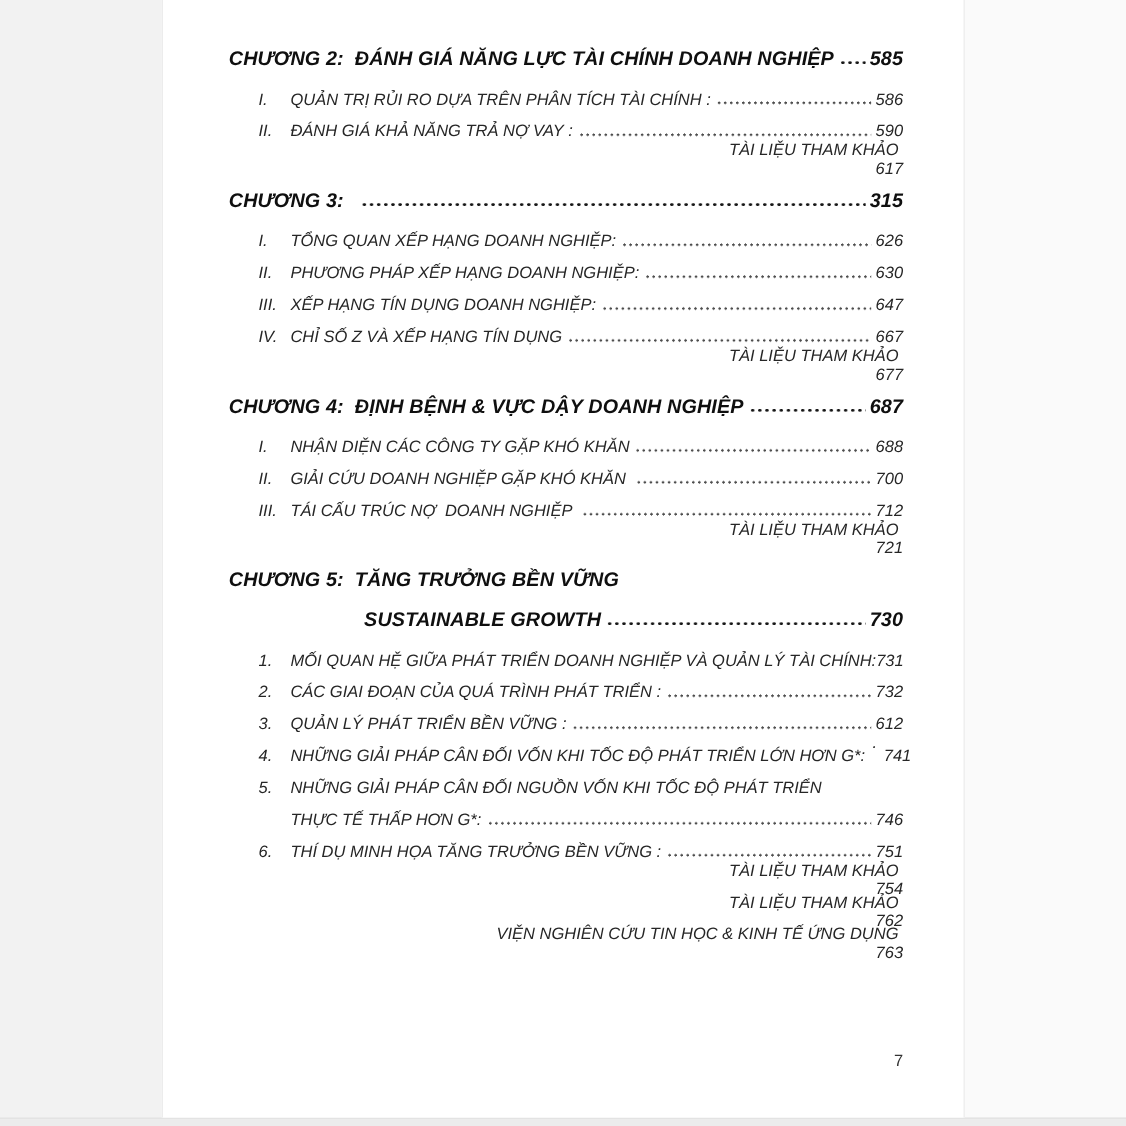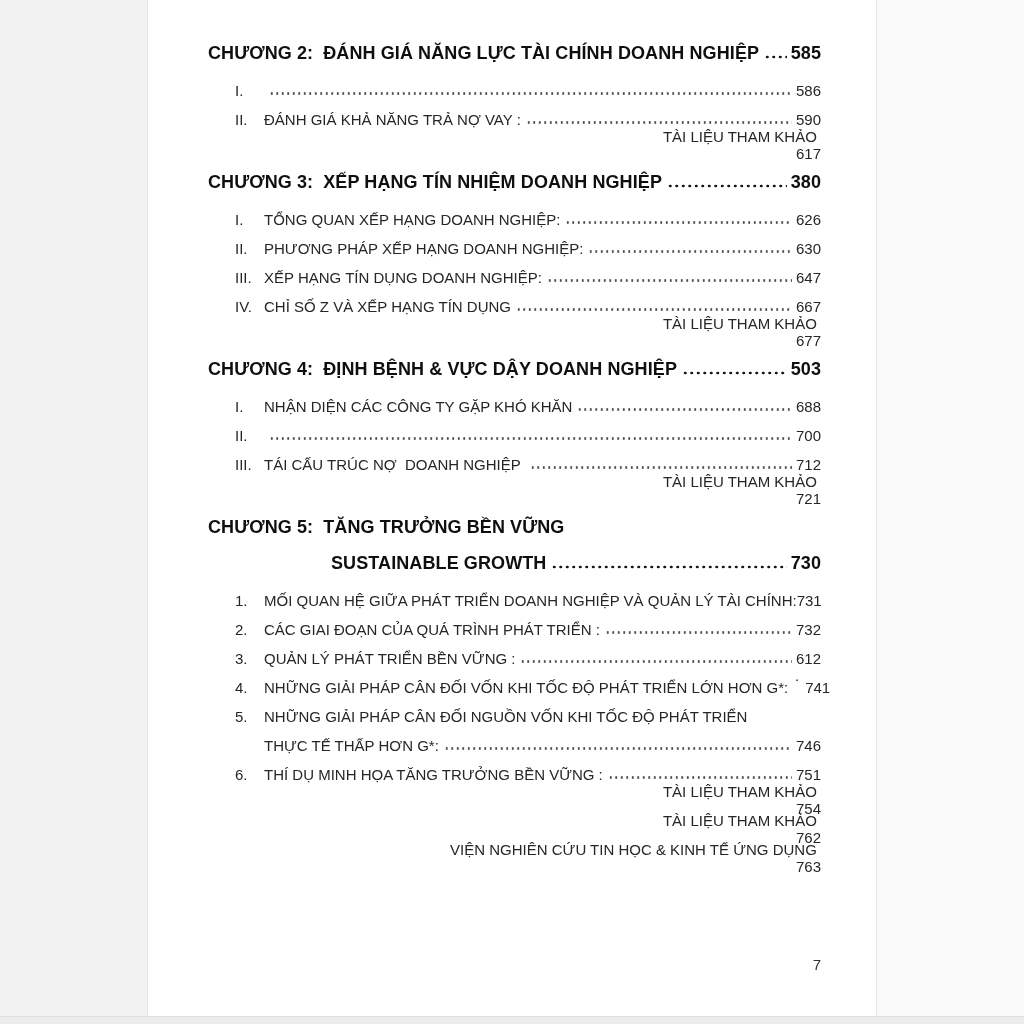--- a/index.html
+++ b/index.html
@@ -23,21 +23,21 @@
   .page{
     position:absolute;left:147px;top:0;width:730px;height:1016px;
     background:#ffffff;
     border-left:1px solid #e8e8e8;border-right:1px solid #e8e8e8;
     box-sizing:border-box;
   }
   .toc{
     position:absolute;left:60px;top:28px;right:55px;
     color:#222;
   }
-  .row{display:flex;align-items:flex-end;height:29px;}
+  .row{display:flex;align-items:flex-end;height:29px;font-style:italic;}
   .row .title{white-space:pre;}
   
   .row.chapter,.row.chapter-cont{
     height:36px;margin-bottom:6px;
     font-weight:bold;font-size:18px;color:#0f0f0f;
     letter-spacing:0.1px;
   }
   .row.chapter .marker{margin-right:10px;flex:0 0 auto;}
   .row.chapter-cont{padding-left:123px;margin-top:-6px;}
   
@@ -76,39 +76,39 @@
 <div class="page">
   <div class="toc" id="toc">
       <div class="row chapter">
         <span class="marker">CHƯƠNG 2:</span>
         <span class="title">ĐÁNH GIÁ NĂNG LỰC TÀI CHÍNH DOANH NGHIỆP</span>
         <span class="leader dotted"></span>
         <span class="pagenum">585</span>
       </div>
       <div class="row item">
         <span class="marker">I.</span>
+        <span class="title">QUẢN TRỊ RỦI RO DỰA TRÊN PHÂN TÍCH TÀI CHÍNH :</span>
         <span class="leader dotted"></span>
         <span class="pagenum">586</span>
       </div>
       <div class="row item">
         <span class="marker">II.</span>
         <span class="title">ĐÁNH GIÁ KHẢ NĂNG TRẢ NỢ VAY :</span>
         <span class="leader dotted"></span>
         <span class="pagenum">590</span>
       </div>
       <div class="row item-plain">
         <span class="title">TÀI LIỆU THAM KHẢO </span>
         <span class="leader dotted"></span>
         <span class="pagenum">617</span>
       </div>
       <div class="row chapter">
         <span class="marker">CHƯƠNG 3:</span>
-        <span class="title">XẾP HẠNG TÍN NHIỆM DOANH NGHIỆP</span>
-        <span class="leader dotted"></span>
-        <span class="pagenum">380</span>
+        <span class="leader dotted"></span>
+        <span class="pagenum">315</span>
       </div>
       <div class="row item">
         <span class="marker">I.</span>
         <span class="title">TỔNG QUAN XẾP HẠNG DOANH NGHIỆP:</span>
         <span class="leader dotted"></span>
         <span class="pagenum">626</span>
       </div>
       <div class="row item">
         <span class="marker">II.</span>
         <span class="title">PHƯƠNG PHÁP XẾP HẠNG DOANH NGHIỆP:</span>
@@ -129,30 +129,31 @@
       </div>
       <div class="row item-plain">
         <span class="title">TÀI LIỆU THAM KHẢO </span>
         <span class="leader dotted"></span>
         <span class="pagenum">677</span>
       </div>
       <div class="row chapter">
         <span class="marker">CHƯƠNG 4:</span>
         <span class="title">ĐỊNH BỆNH &amp; VỰC DẬY DOANH NGHIỆP</span>
         <span class="leader dotted"></span>
-        <span class="pagenum">503</span>
+        <span class="pagenum">687</span>
       </div>
       <div class="row item">
         <span class="marker">I.</span>
         <span class="title">NHẬN DIỆN CÁC CÔNG TY GẶP KHÓ KHĂN</span>
         <span class="leader dotted"></span>
         <span class="pagenum">688</span>
       </div>
       <div class="row item">
         <span class="marker">II.</span>
+        <span class="title">GIẢI CỨU DOANH NGHIỆP GẶP KHÓ KHĂN </span>
         <span class="leader dotted"></span>
         <span class="pagenum">700</span>
       </div>
       <div class="row item">
         <span class="marker">III.</span>
         <span class="title">TÁI CẤU TRÚC NỢ  DOANH NGHIỆP </span>
         <span class="leader dotted"></span>
         <span class="pagenum">712</span>
       </div>
       <div class="row item-plain">

